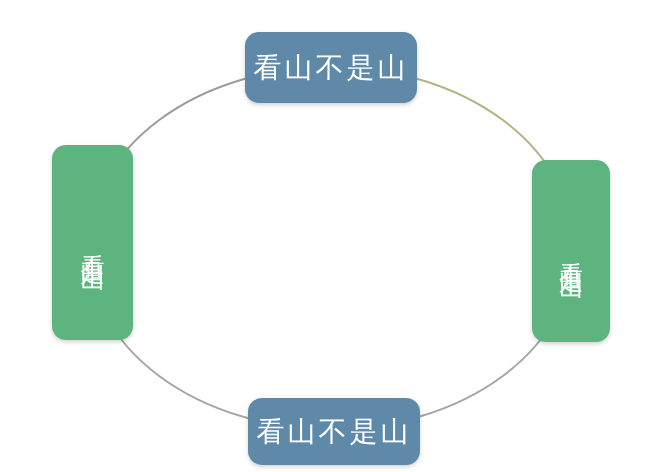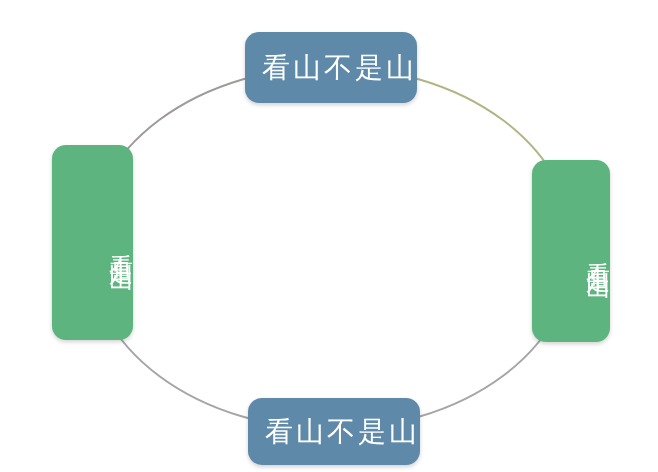--- a/index.html
+++ b/index.html
@@ -19,21 +19,21 @@
     position: absolute;
     left: 0;
     top: 0;
     width: 658px;
     height: 472px;
   }
   .node {
     position: absolute;
     display: flex;
     align-items: center;
-    justify-content: flex-end;
+    justify-content: center;
     color: #ffffff;
     border-radius: 14px;
     box-shadow: 0 2px 4px rgba(0,0,0,0.18);
     box-sizing: border-box;
   }
   .node-h {
     background: #5e89a8;
     font-size: 28px;
     letter-spacing: 3px;
     font-weight: 500;

